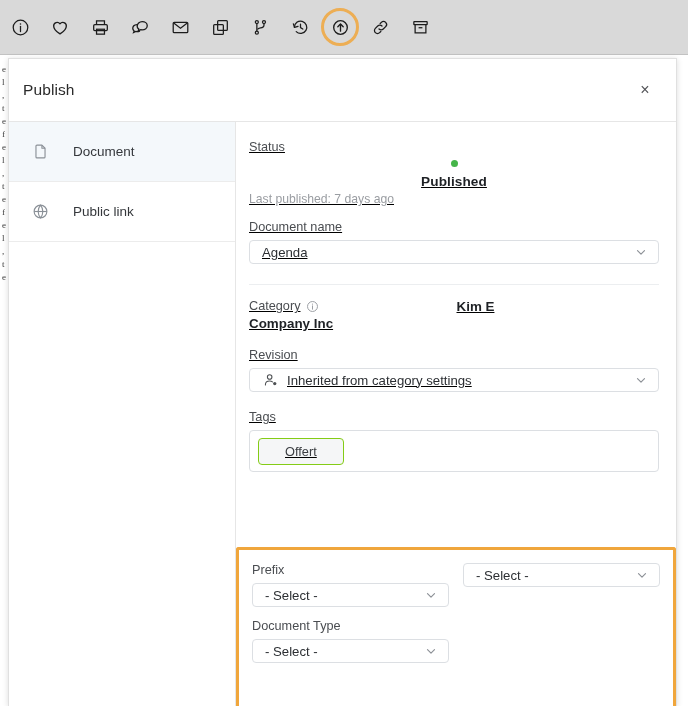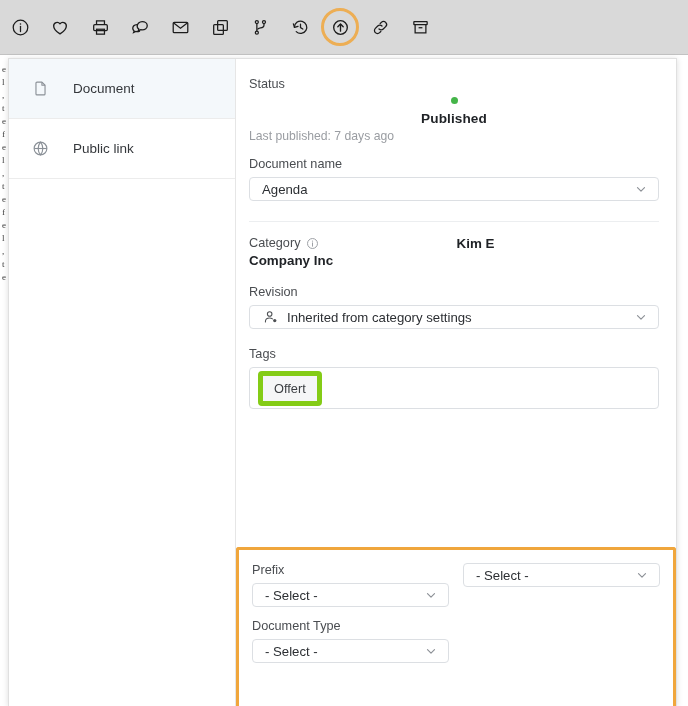--- a/index.html
+++ b/index.html
@@ -151,20 +151,21 @@
     color: #35383c;
   }
 
   
   .content {
     flex: 1 1 auto;
     padding: 18px 17px 0 13px;
     box-sizing: border-box;
     min-width: 0;
     position: relative;
+    text-decoration: underline;
   }
   .field-label {
     font-size: 12.7px;
     color: #4a4d51;
     margin-bottom: 6px;
   }
   .status-row {
     display: flex;
     align-items: center;
     gap: 7px;
@@ -253,25 +254,25 @@
     border-radius: 4px;
     min-height: 42px;
     display: flex;
     align-items: center;
     padding: 0 8px;
     box-sizing: border-box;
     gap: 6px;
   }
   .tag-chip {
     background: #f5f6f7;
-    border: 5px solid #84cc16;
+    border: 1px solid #84cc16;
     border-radius: 4px;
     font-size: 12.8px;
     color: #3b3e42;
-    padding: 5px 11px;
+    padding: 5px 26px;
     cursor: pointer;
   }
 
   
   .highlight-box {
     position: absolute;
     left: 0px;
     right: 0px;
     bottom: 0;
     border: 3px solid #f0a63c;
@@ -418,20 +419,24 @@
 f
 e
 l
 ,
 t
 e</div>
 </div>
 
 <div class="modal">
 
+  <div class="modal-header">
+    <div class="modal-title">Publish</div>
+    <div class="close-btn">×</div>
+  </div>
 
   <div class="modal-body">
 
     <div class="sidebar">
 
       <div class="side-item active">
         <span class="ic">
           <svg width="17" height="17" viewBox="0 0 24 24" fill="none" stroke="currentColor" stroke-width="1.6">
             <path d="M14 3H7a1.4 1.4 0 0 0-1.4 1.4v15.2A1.4 1.4 0 0 0 7 21h10a1.4 1.4 0 0 0 1.4-1.4V7.4z" stroke-linejoin="round"></path>
             <path d="M14 3v4.4h4.4" stroke-linejoin="round"></path>

